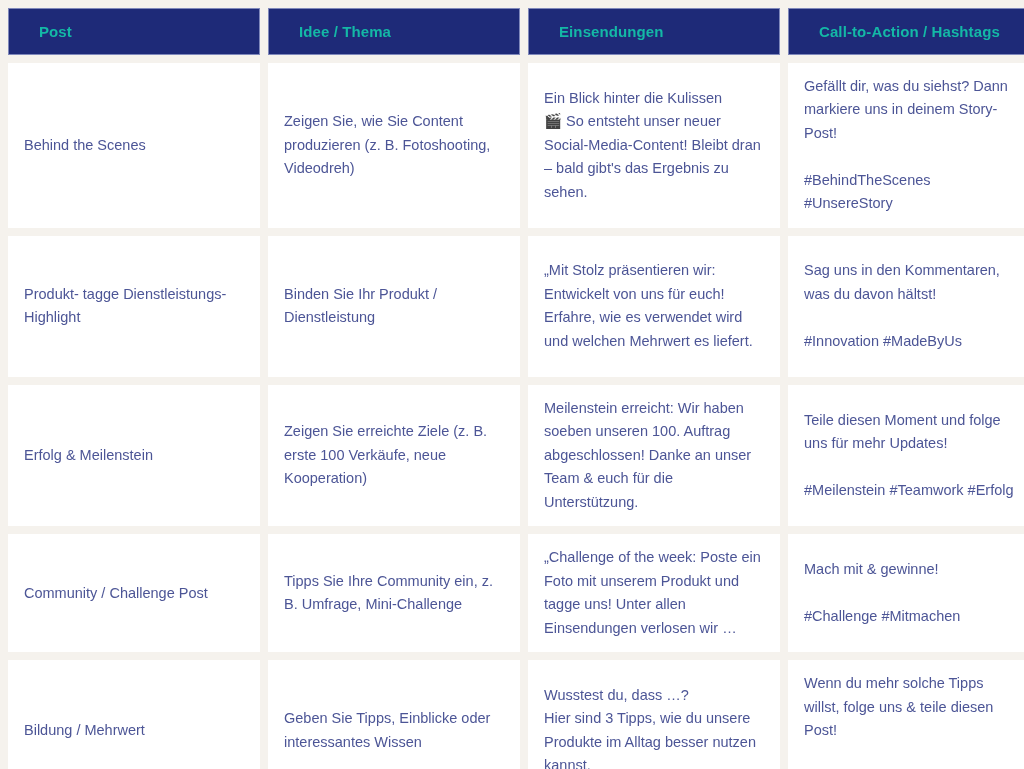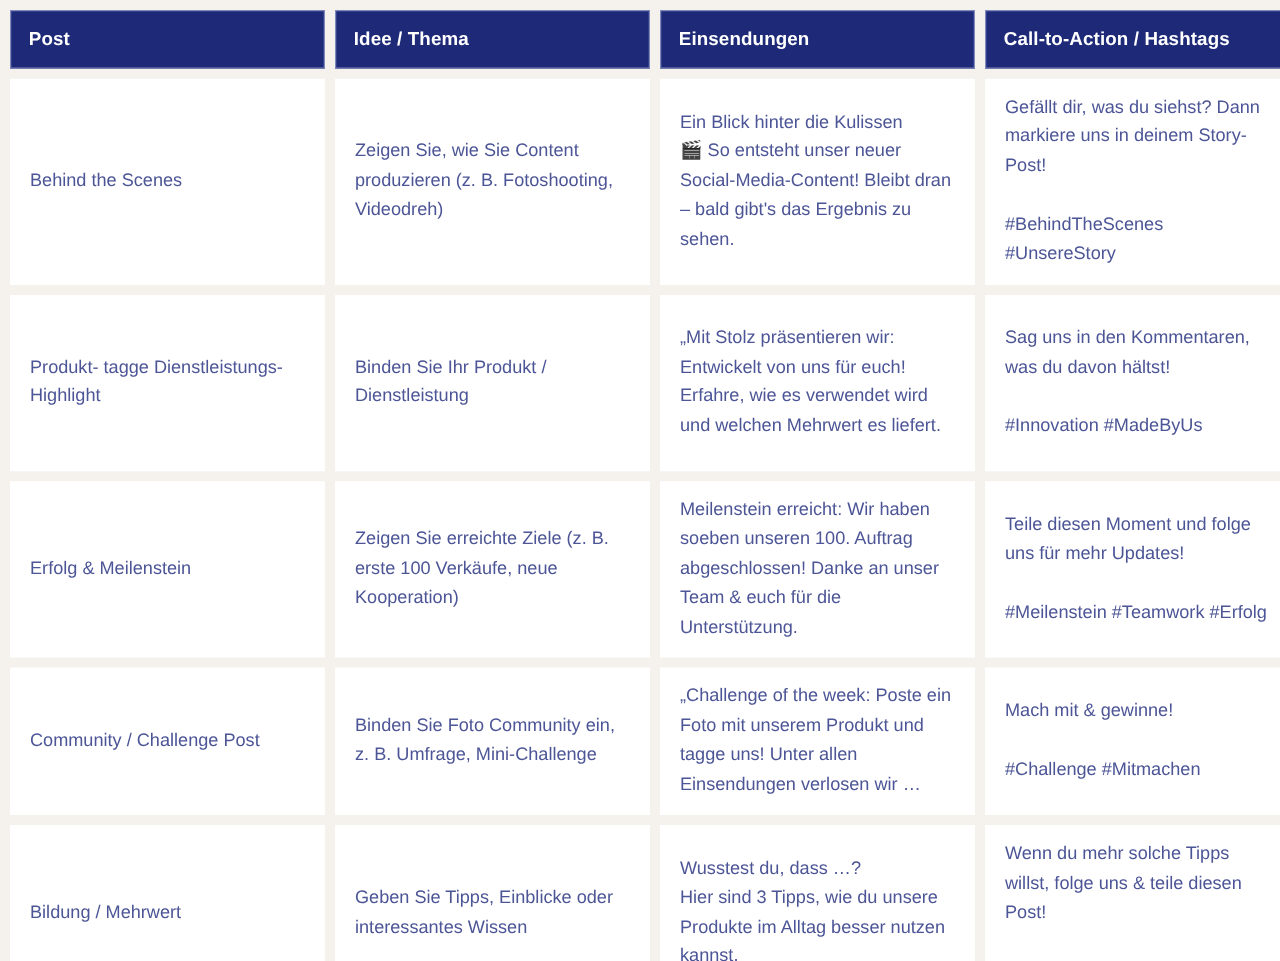--- a/index.html
+++ b/index.html
@@ -31,26 +31,26 @@
   }
 
   
   .col-post      { width: 252px; }
   .col-idee      { width: 252px; }
   .col-text      { width: 252px; }
   .col-cta       { width: 246px; }
 
   thead th {
     background: #1e2a78;
-    color: #ffffff;
+    color: #14b8a6;
     font-size: 15px;
     font-weight: bold;
     text-align: left;
     vertical-align: middle;
-    padding: 14px 14px 14px 14px;
+    padding: 14px 14px 14px 30px;
     height: 22px;
     border: 1px solid #7f88bb;
     box-sizing: border-box;
     letter-spacing: 0.1px;
   }
 
   tbody td {
     background: #ffffff;
     color: #4c5596;
     font-size: 14.5px;
@@ -110,21 +110,21 @@
       <tr class="r3">
         <td>Erfolg &amp; Meilenstein</td>
         <td>Zeigen Sie erreichte Ziele (z. B. erste 100 Verkäufe, neue Kooperation)</td>
         <td> Meilenstein erreicht: Wir haben soeben unseren 100. Auftrag abgeschlossen! Danke an unser Team &amp; euch für die Unterstützung.</td>
         <td>Teile diesen Moment und folge uns für mehr Updates!
 
  #Meilenstein #Teamwork #Erfolg</td>
       </tr>
       <tr class="r4">
         <td> Community / Challenge Post</td>
-        <td>Binden Sie Foto Community ein, z. B. Umfrage, Mini-Challenge</td>
+        <td>Tipps Sie Ihre Community ein, z. B. Umfrage, Mini-Challenge</td>
         <td>„Challenge of the week: Poste ein Foto mit unserem Produkt und tagge uns! Unter allen Einsendungen verlosen wir …</td>
         <td>Mach mit &amp; gewinne!
 
 #Challenge #Mitmachen</td>
       </tr>
       <tr class="r5">
         <td>Bildung / Mehrwert</td>
         <td>Geben Sie Tipps, Einblicke oder interessantes Wissen</td>
         <td>Wusstest du, dass …?
 Hier sind 3 Tipps, wie du unsere Produkte im Alltag besser nutzen kannst.</td>

